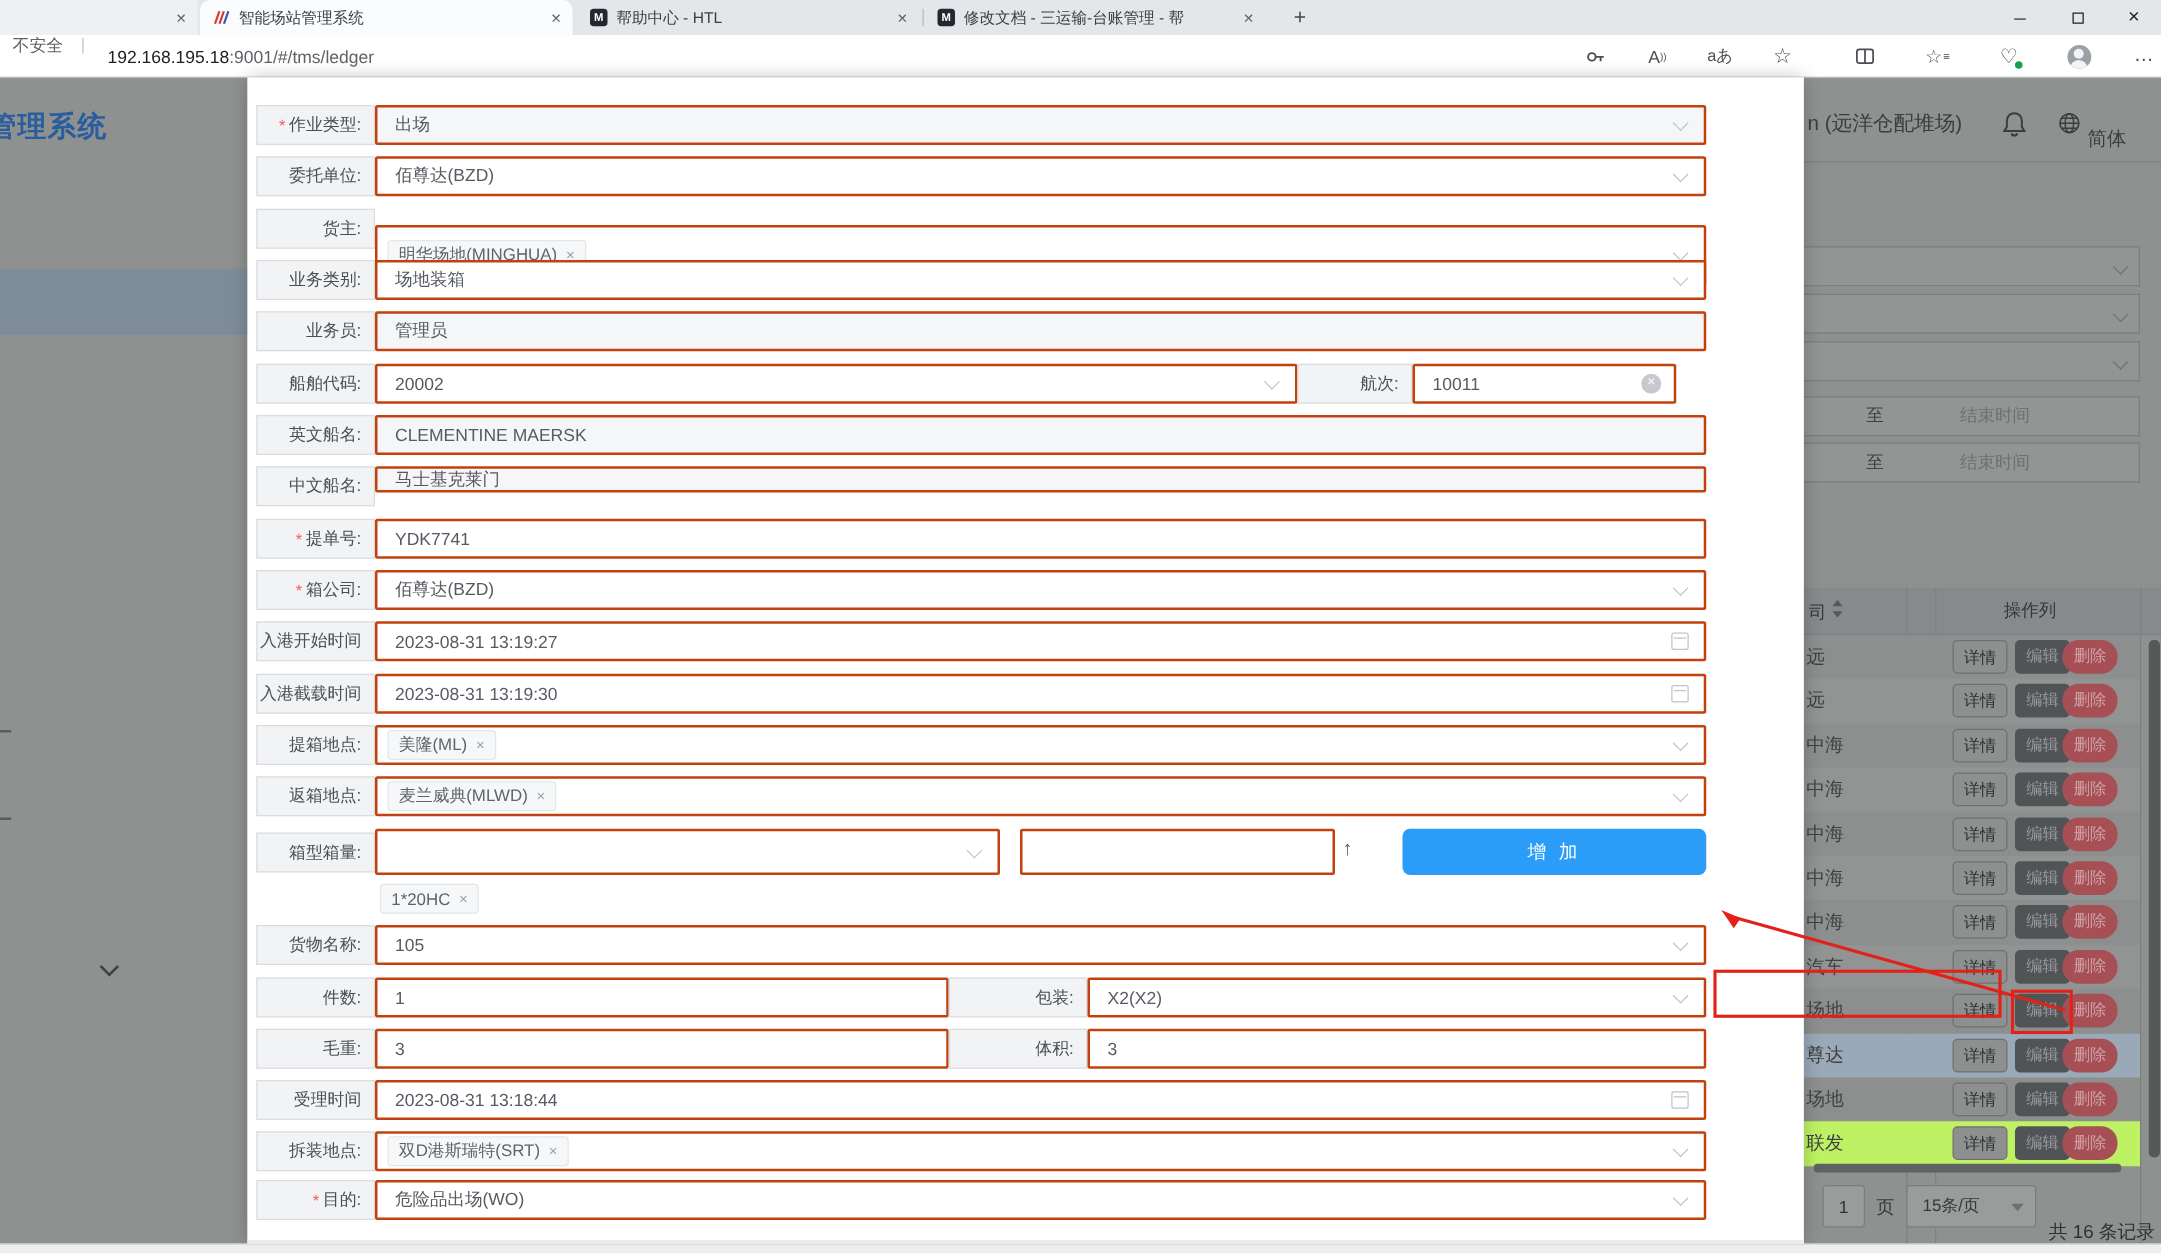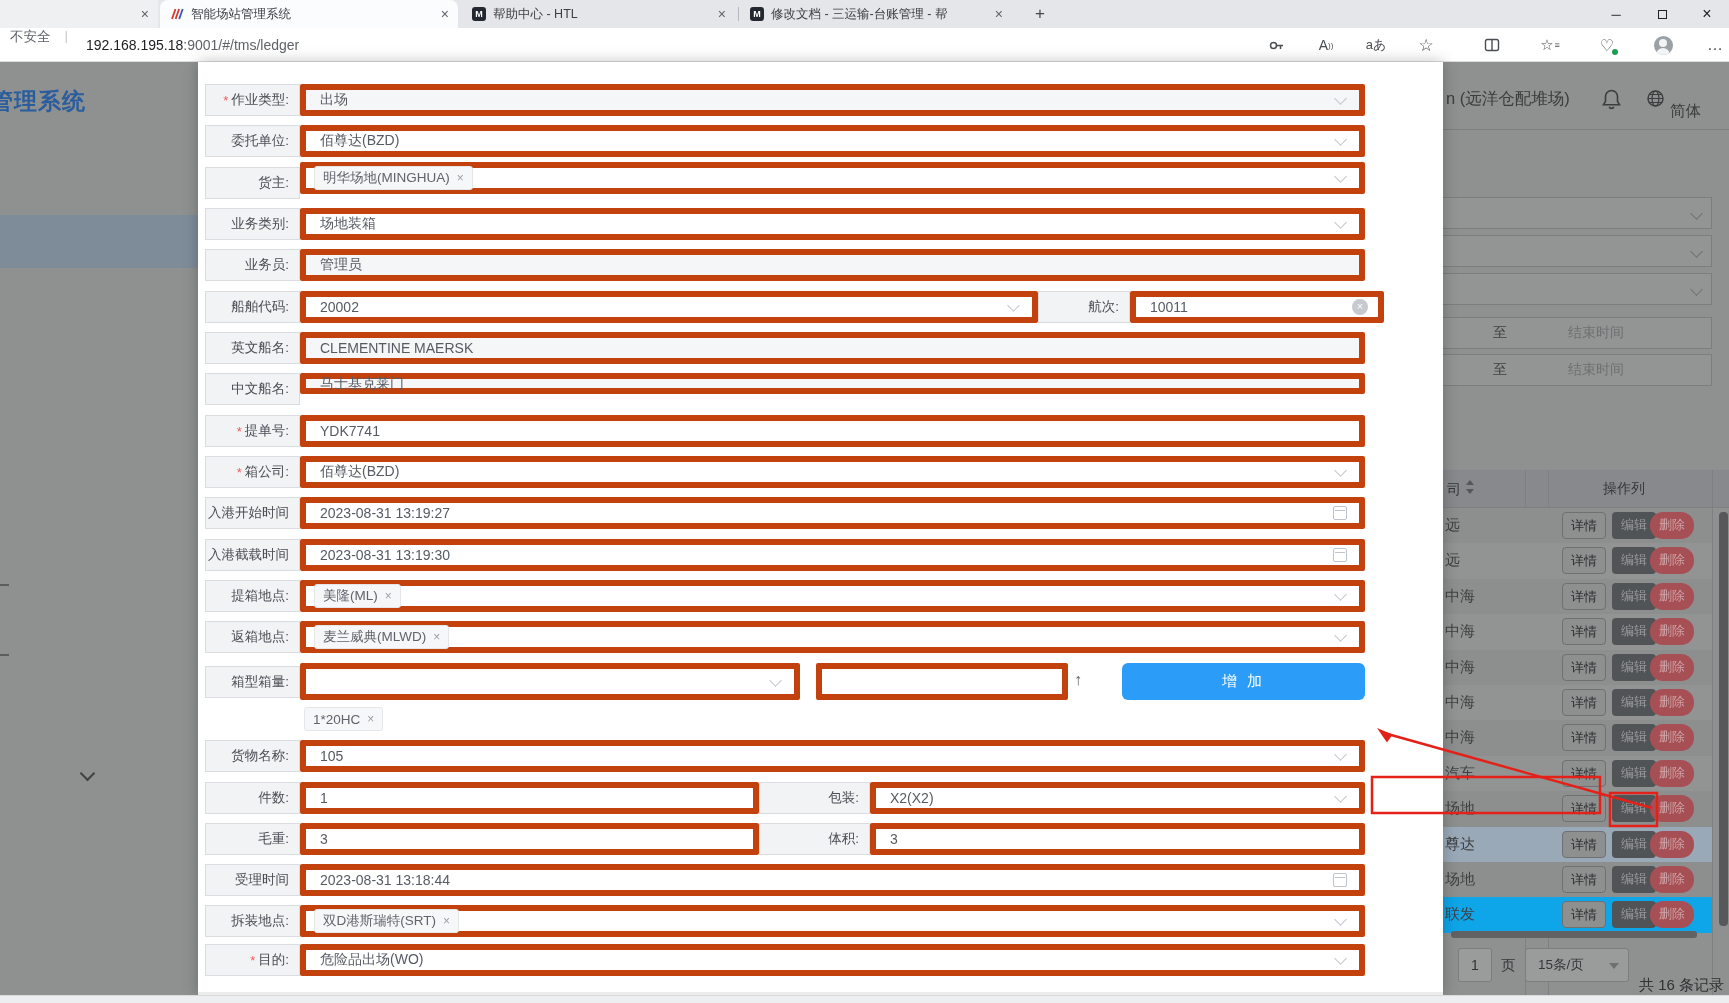--- a/index.html
+++ b/index.html
@@ -79,21 +79,21 @@
                 border-right:5px solid transparent; border-top:6px solid #6e7071; }
   #pg-total { position:absolute; left:196px; top:894px; font-size:15px; color:#2f3133; white-space:nowrap;margin-top:20px; }
 
   
   #modal { position:absolute; left:198px; top:62px; width:1245px; height:933px; background:#ffffff; overflow:hidden;
            font-size:14px; box-shadow:0 0 14px rgba(0,0,0,0.25); }
   .lblcell { position:absolute; left:7px; width:95px; background:#f1f3f5; border:1px solid #dadcdf;
              display:flex; align-items:center; justify-content:flex-end; padding-right:10px;
              color:#4b4e54; white-space:nowrap; font-size:13.5px; }
   .req { color:#f05b5b; margin-right:3px; font-size:13px; }
-  .fld { position:absolute; background:#fff; border:6px solid #c2410c; border-radius:2px; color:#565a62; }
+  .fld { position:absolute; background:#fff; border:2px solid #c2410c; border-radius:2px; color:#565a62; }
   .fld.disabled { background:#f5f6f7; }
   .fld .vtext { position:absolute; left:14px; top:0; bottom:0; display:flex; align-items:center; white-space:nowrap; }
   .chev { position:absolute; right:14px; top:50%; margin-top:-6px; width:9px; height:9px; border-right:1.6px solid #c0c4cc;
           border-bottom:1.6px solid #c0c4cc; transform:rotate(45deg); }
   .cal { position:absolute; right:12px; top:50%; margin-top:-7px; width:14px; height:14px; border:1.4px solid #c0c4cc; border-radius:2px; }
   .cal::before { content:""; position:absolute; left:1px; right:1px; top:3px; height:1.4px; background:#c0c4cc; }
   .clr { position:absolute; right:10px; top:50%; margin-top:-8px; width:16px; height:16px; border-radius:50%; background:#c6c9cf;
          color:#fff; font-size:11px; text-align:center; line-height:15px; }
   .tag { display:inline-flex; align-items:center; height:24px; background:#f6f7f8; border:1px solid #e4e6e8; border-radius:3px;
          padding:0 8px; color:#5f636b; font-size:13.5px; white-space:nowrap; }
@@ -306,21 +306,21 @@
           <span class="rbtn detail">详情</span>
           <span class="rbtn edit">编辑</span>
           <span class="rbtn del">删除</span>
         </div>
         <div class="trow" style="top: 800px; background: rgb(141, 143, 142);">
           <span class="frag">场地</span>
           <span class="rbtn detail">详情</span>
           <span class="rbtn edit">编辑</span>
           <span class="rbtn del">删除</span>
         </div>
-        <div class="trow" style="top: 835.4px; background: #0ea5e9;">
+        <div class="trow" style="top: 835.4px; background: #bef264;">
           <span class="frag">联发</span>
           <span class="rbtn detail">详情</span>
           <span class="rbtn edit">编辑</span>
           <span class="rbtn del">删除</span>
         </div>
       </div>
 
     <div id="hscroll"></div>
     <div id="vscroll"></div>
 
@@ -345,21 +345,21 @@
         <div class="lblcell" style="top: 63px; height: 32px;">
           <span>委托单位:</span>
         </div>
         <div class="fld" style="left: 102px; top: 63px; width: 1065px; height: 32px;">
           <span class="vtext">佰尊达(BZD)</span>
           <div class="chev"></div>
         </div>
         <div class="lblcell" style="top: 105px; height: 32px;">
           <span>货主:</span>
         </div>
-        <div class="fld" style="left: 102px; top: 100px; width: 1065px; height: 32px;">
+        <div class="fld" style="left: 102px; top: 118px; width: 1065px; height: 48px;">
           <span class="tag">
             <span>明华场地(MINGHUA)</span>
             <span class="tx">×</span>
           </span>
           <div class="chev"></div>
         </div>
         <div class="lblcell" style="top: 146px; height: 32px;">
           <span>业务类别:</span>
         </div>
         <div class="fld" style="left: 102px; top: 146px; width: 1065px; height: 32px;">
@@ -375,21 +375,21 @@
         <div class="lblcell" style="top: 229px; height: 32px;">
           <span>船舶代码:</span>
         </div>
         <div class="fld" style="left: 102px; top: 229px; width: 738px; height: 32px;">
           <span class="vtext">20002</span>
           <div class="chev"></div>
         </div>
         <div class="lblcell" style="left: 840px; top: 229px; height: 32px; width: 92px;">
           <span>航次:</span>
         </div>
-        <div class="fld" style="left: 932px; top: 229px; width: 254px; height: 32px;">
+        <div class="fld" style="left: 932px; top: 229px; width: 211px; height: 32px;">
           <span class="vtext">10011</span>
           <div class="clr">×</div>
         </div>
         <div class="lblcell" style="top: 270px; height: 32px;">
           <span>英文船名:</span>
         </div>
         <div class="fld disabled" style="left: 102px; top: 270px; width: 1065px; height: 32px;">
           <span class="vtext">CLEMENTINE MAERSK</span>
         </div>
         <div class="lblcell" style="top: 311px; height: 32px;">

